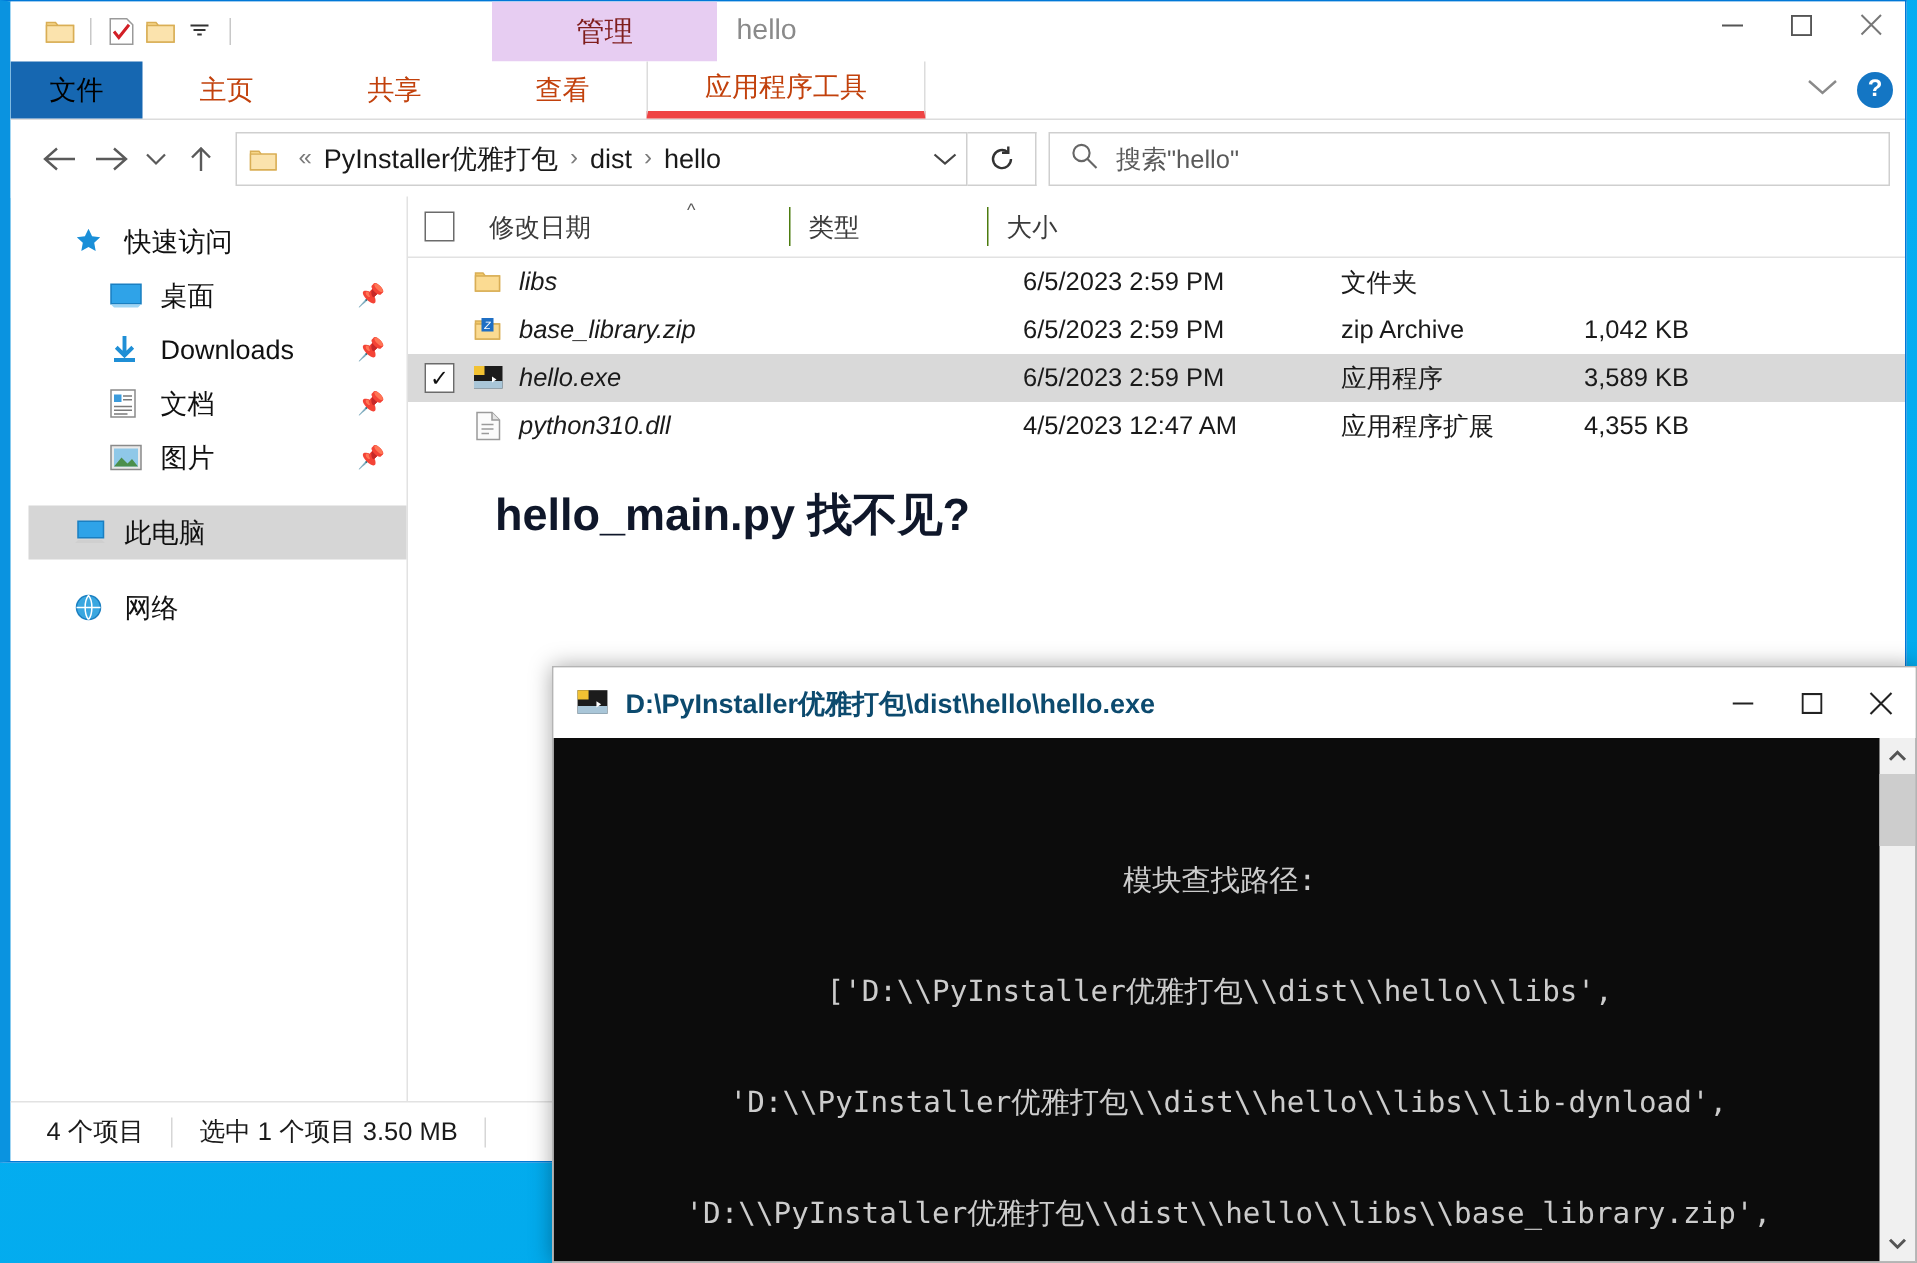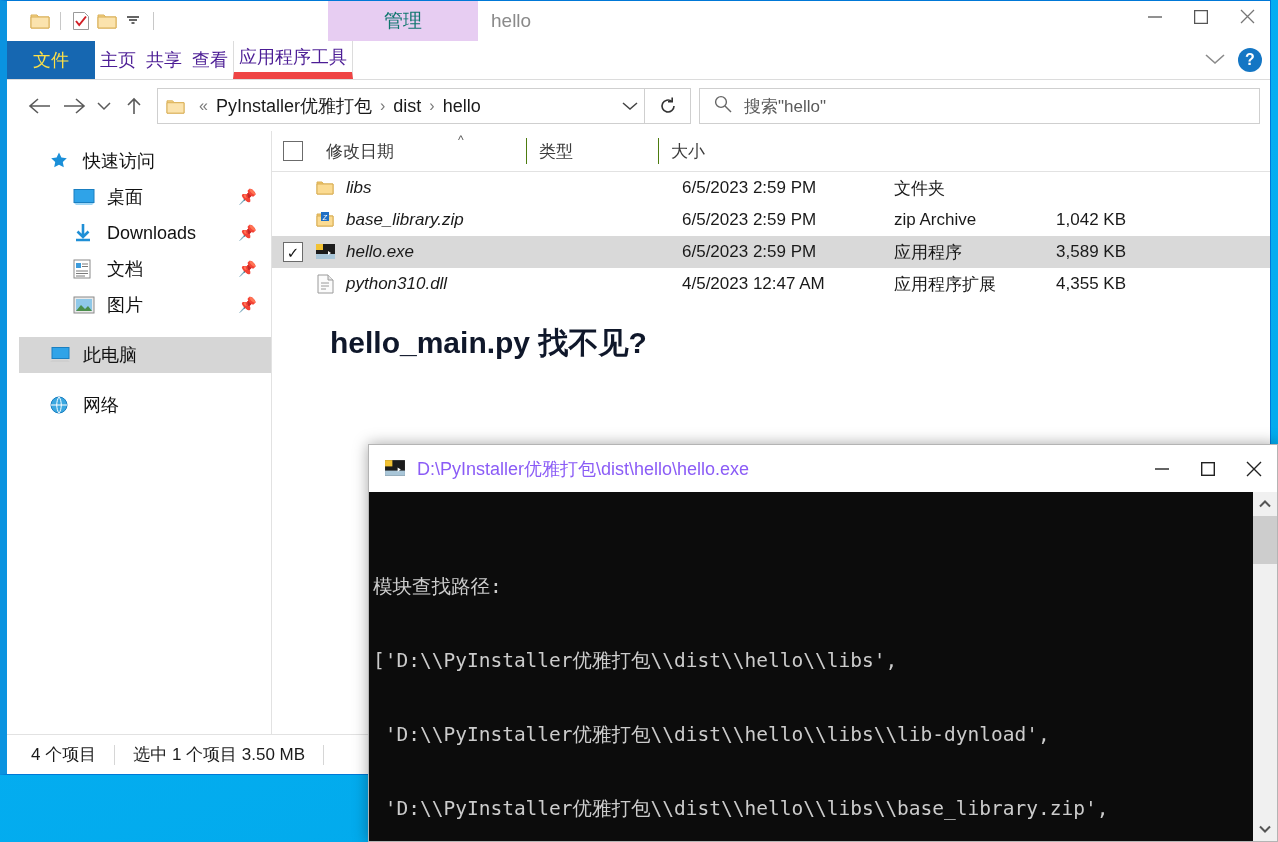--- a/index.html
+++ b/index.html
@@ -35,21 +35,21 @@
   }
   .qat { display: flex; align-items: center; padding-left: 20px; gap: 0px; }
   .qat-ico {
     width: 26px; height: 26px; display: inline-flex;
     align-items: center; justify-content: center;
   }
   .sep-v { width: 1px; height: 18px; background: #c8c8c8; margin: 0 7px; }
 
   .ctx-tabhdr {
     position: absolute; left: 321px; top: 0; width: 150px; height: 40px;
-    background: #e7cdf2; color: #0f766e;
+    background: #e7cdf2; color: #7f1d1d;
     display: flex; align-items: center; justify-content: center;
     font-size: 19px;
   }
   .win-title {
     position: absolute; left: 484px; top: 0; height: 40px;
     display: flex; align-items: center;
     font-size: 19px; color: #8a8a8a;
   }
   .wbtns { position: absolute; right: 0; top: 0; display: flex; }
   .wbtn {
@@ -57,27 +57,27 @@
   }
   .wbtn svg { display: block; }
 
   
   .tabstrip {
     position: relative; height: 38px; background: #fff;
     display: flex; align-items: stretch;
     border-bottom: 1px solid #dcdcdc;
   }
   .tab {
-    display: flex; align-items: center; padding: 0 5px;
-    font-size: 18px; color: #4c1d95; height: 38px; box-sizing: border-box;
-  }
-  .tab.file { background: #1667b1; color: #fde047; padding: 0 26px; }
+    display: flex; align-items: center; padding: 0 38px;
+    font-size: 18px; color: #c2410c; height: 38px; box-sizing: border-box;
+  }
+  .tab.file { background: #1667b1; color: #000000; padding: 0 26px; }
   .tab.ctxchild {
     border-left: 1px solid #dcdcdc; border-right: 1px solid #dcdcdc;
-    border-bottom: 7px solid #ef4444; margin-bottom: -1px;
+    border-bottom: 5px solid #ef4444; margin-bottom: -1px;
   }
   .ribbon-right {
     position: absolute; right: 8px; top: 0; height: 38px;
     display: flex; align-items: center; gap: 12px;
   }
   .help-circle {
     width: 24px; height: 24px; border-radius: 50%;
     background: #1476c4; color: #fff; font-size: 16px; font-weight: bold;
     display: flex; align-items: center; justify-content: center;
   }
@@ -179,32 +179,33 @@
     position: absolute; left: 368px; top: 444px; width: 910px; height: 398px;
     background: #fff; border: 1px solid #b4b4b4; box-sizing: border-box;
     box-shadow: 0 0 14px rgba(0,0,0,0.35);
     overflow: hidden;
   }
   .con-title {
     height: 47px; display: flex; align-items: center; background: #fff;
     position: relative; padding-left: 14px;
   }
   .con-ico { width: 24px; height: 24px; margin-right: 10px; display:inline-flex; align-items:center; justify-content:center;}
-  .con-title-text { font-size: 18px; color: #8b5cf6; }
+  .con-title-text { font-size: 18px; color: #0c4a6e; font-weight: bold; }
   .con-wbtns { position: absolute; right: 0; top: 0; display: flex; }
   .con-wbtn { width: 46px; height: 47px; display: flex; align-items: center; justify-content: center; }
   .con-body {
     position: absolute; left: 0; right: 0; top: 47px; bottom: 0;
     background: #0c0c0c; display: flex;
   }
   .con-text {
     flex: 1; padding: 34px 0 0 0; color: #ccc;
     font-family: "DejaVu Sans Mono", "Liberation Mono", monospace;
     font-size: 19.5px; line-height: 24.6px; white-space: pre;
     overflow: hidden;
+    text-align: center;
   }
   .con-line { padding-left: 4px; }
   .con-scroll {
     width: 24px; background: #f0f0f0; position: relative;
     display: flex; flex-direction: column; justify-content: space-between;
     align-items: center;
   }
   .sc-arrow { width: 24px; height: 24px; display: flex; align-items: center; justify-content: center; color: #606060; font-size: 12px; }
   .sc-thumb { position: absolute; left: 0; top: 24px; width: 24px; height: 48px; background: #cdcdcd; }
 </style>

